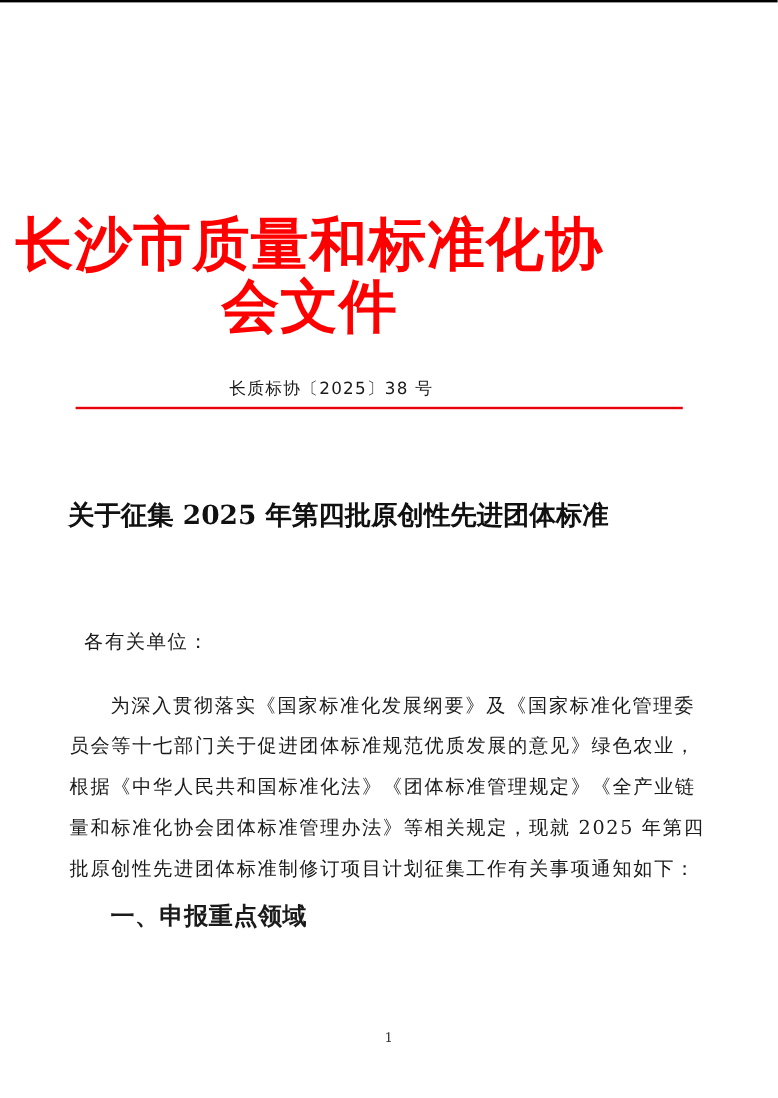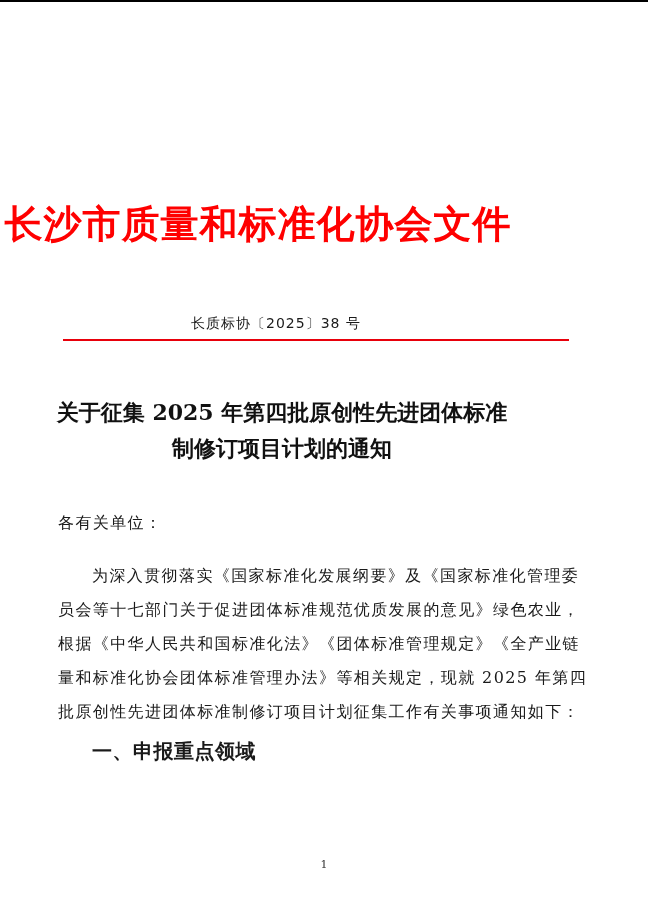--- a/index.html
+++ b/index.html
@@ -23,25 +23,24 @@
     background: #000000;
   }
   .doc-header {
     position: absolute;
     left: 0;
     top: 178px;
     width: 516px;
     text-align: center;
     font-family: "DejaVu Serif", "Liberation Serif", serif;
     font-weight: bold;
-    font-size: 38px;
+    font-size: 48px;
     letter-spacing: 1px;
     color: #ff0000;
     line-height: 52px;
-    margin-top: 20px;
   }
   .doc-number {
     position: absolute;
     left: 0;
     top: 315px;
     width: 552px;
     text-align: center;
     font-family: "DejaVu Sans", "Liberation Sans", sans-serif;
     font-size: 14px;
     letter-spacing: 1px;
@@ -51,21 +50,21 @@
     position: absolute;
     left: 63px;
     top: 339px;
     width: 506px;
     height: 2px;
     background: #e8000b;
   }
   .doc-title {
     position: absolute;
     left: 0;
-    top: 394px;
+    top: 412px;
     width: 564px;
     text-align: center;
     font-family: "DejaVu Serif", "Liberation Serif", serif;
     font-weight: bold;
     font-size: 22px;
     line-height: 36px;
     color: #111111;
   }
   .doc-title div { white-space: nowrap; }
   .body-text {
@@ -73,21 +72,21 @@
     left: 58px;
     top: 506px;
     width: 544px;
     font-family: "DejaVu Serif", "Liberation Serif", serif;
     font-size: 16px;
     line-height: 34px;
     color: #1a1a1a;
     letter-spacing: 1.4px;
   }
   .salutation {
-    margin: 0;
+    margin: 12px;
   }
   .para {
     margin: 0;
     text-indent: 34px;
     text-align: justify;
   }
   .para .ln { display: block; white-space: nowrap; }
   .para .ln.first { padding-left: 34px; margin-top: 19px; }
   .para .ln { text-indent: 0; }
   .section-heading {
@@ -116,21 +115,20 @@
 <div class="top-border"></div>
 
 <div class="doc-header">长沙市质量和标准化协会文件</div>
 
 <div class="doc-number">长质标协〔2025〕38 号</div>
 
 <div class="red-rule"></div>
 
 <div class="doc-title">
   <div>关于征集 2025 年第四批原创性先进团体标准</div>
-  <div>制修订项目计划的通知</div>
 </div>
 
 <div class="body-text">
   <p class="salutation">各有关单位：</p>
 
   <p class="para" style="text-indent:0;">
     <span class="ln first">为深入贯彻落实《国家标准化发展纲要》及《国家标准化管理委</span>
     <span class="ln">员会等十七部门关于促进团体标准规范优质发展的意见》绿色农业，</span>
     <span class="ln">根据《中华人民共和国标准化法》《团体标准管理规定》《全产业链</span>
     <span class="ln">量和标准化协会团体标准管理办法》等相关规定，现就 2025 年第四</span>

